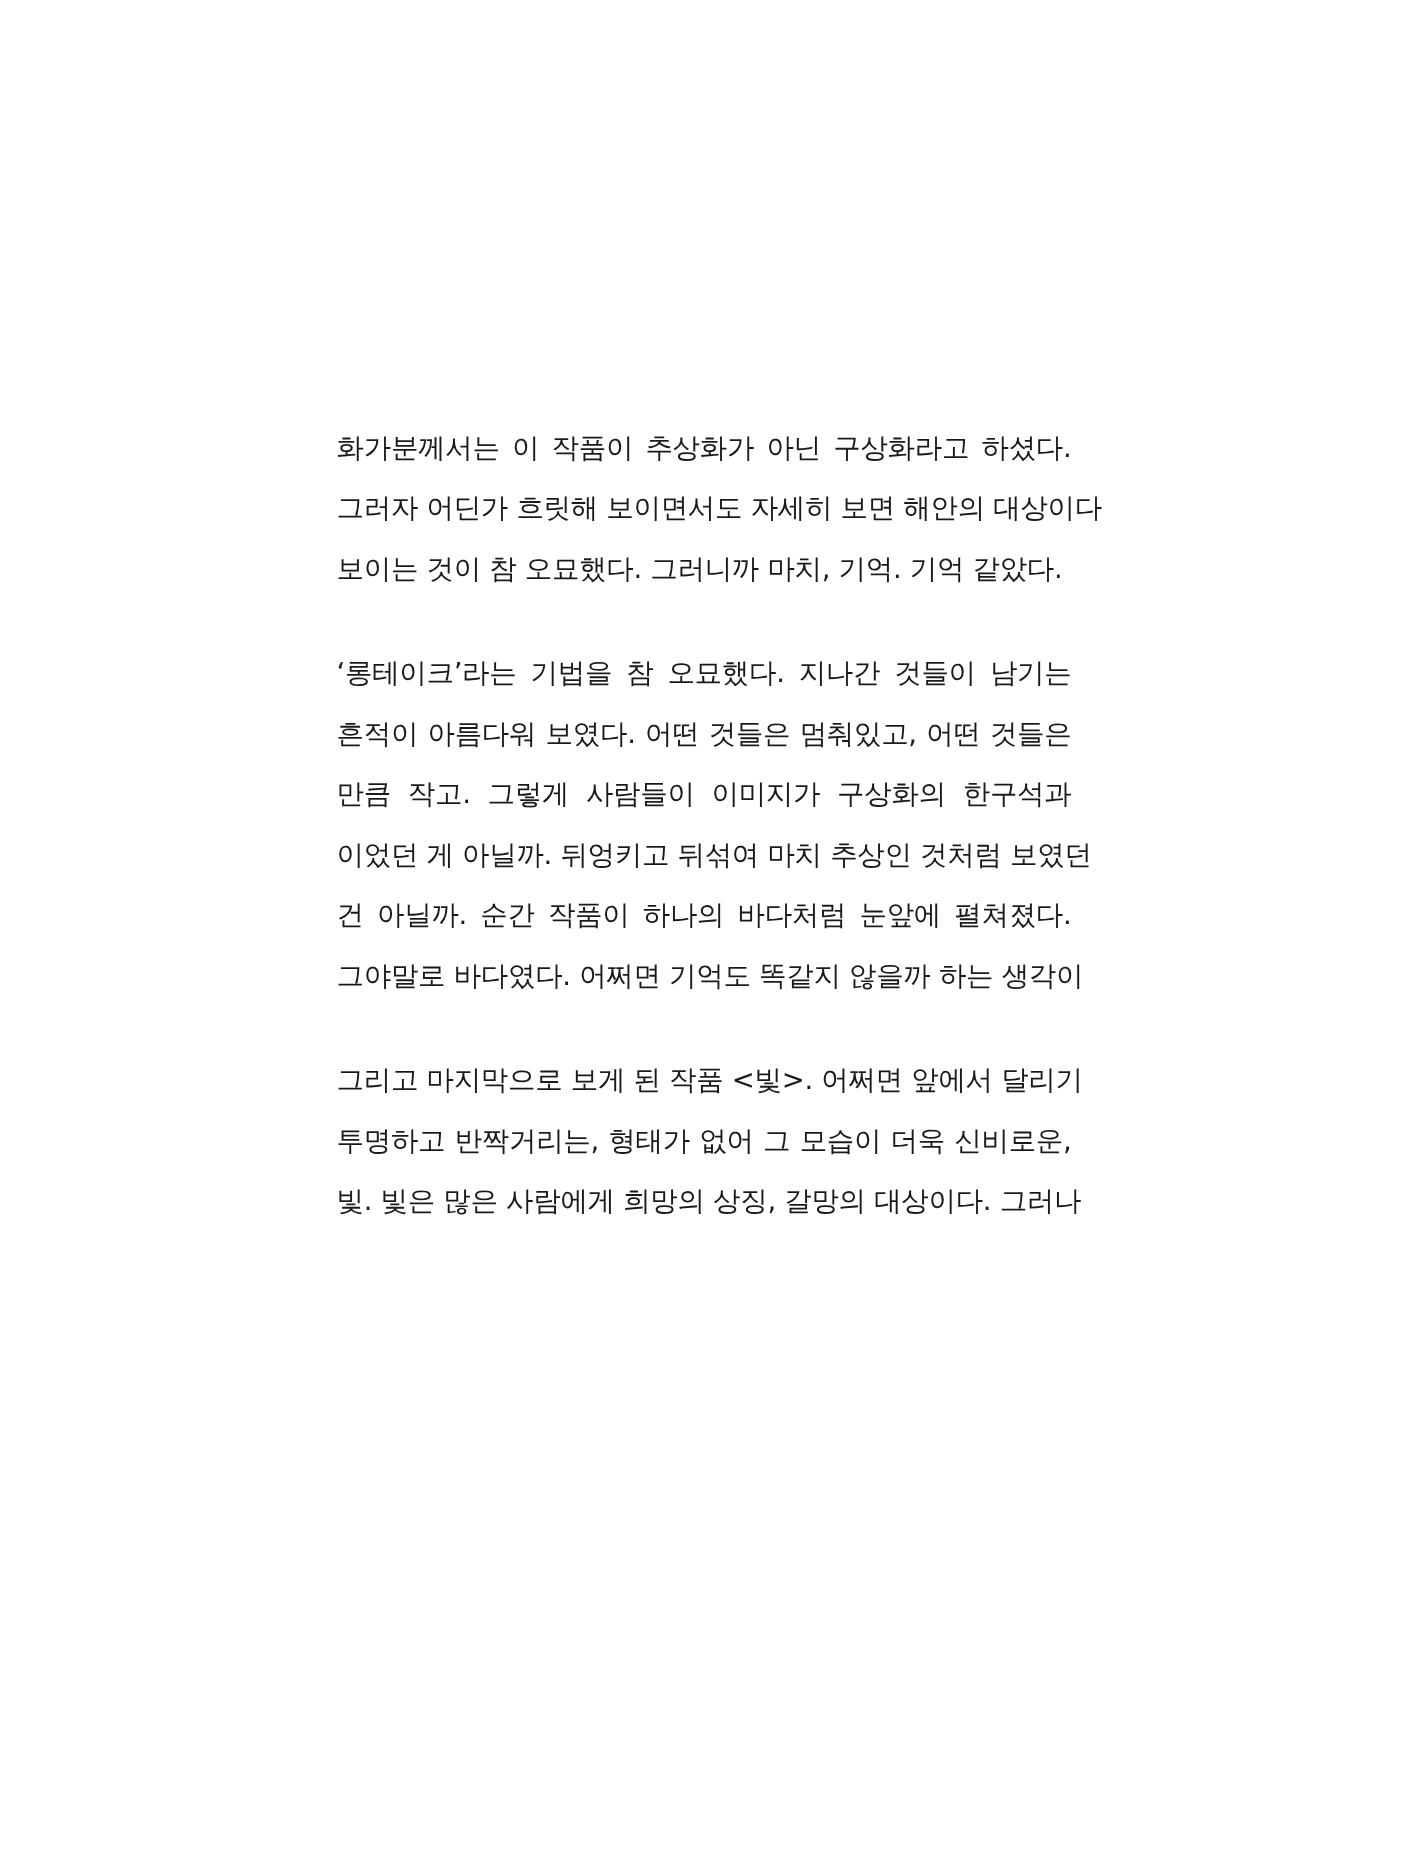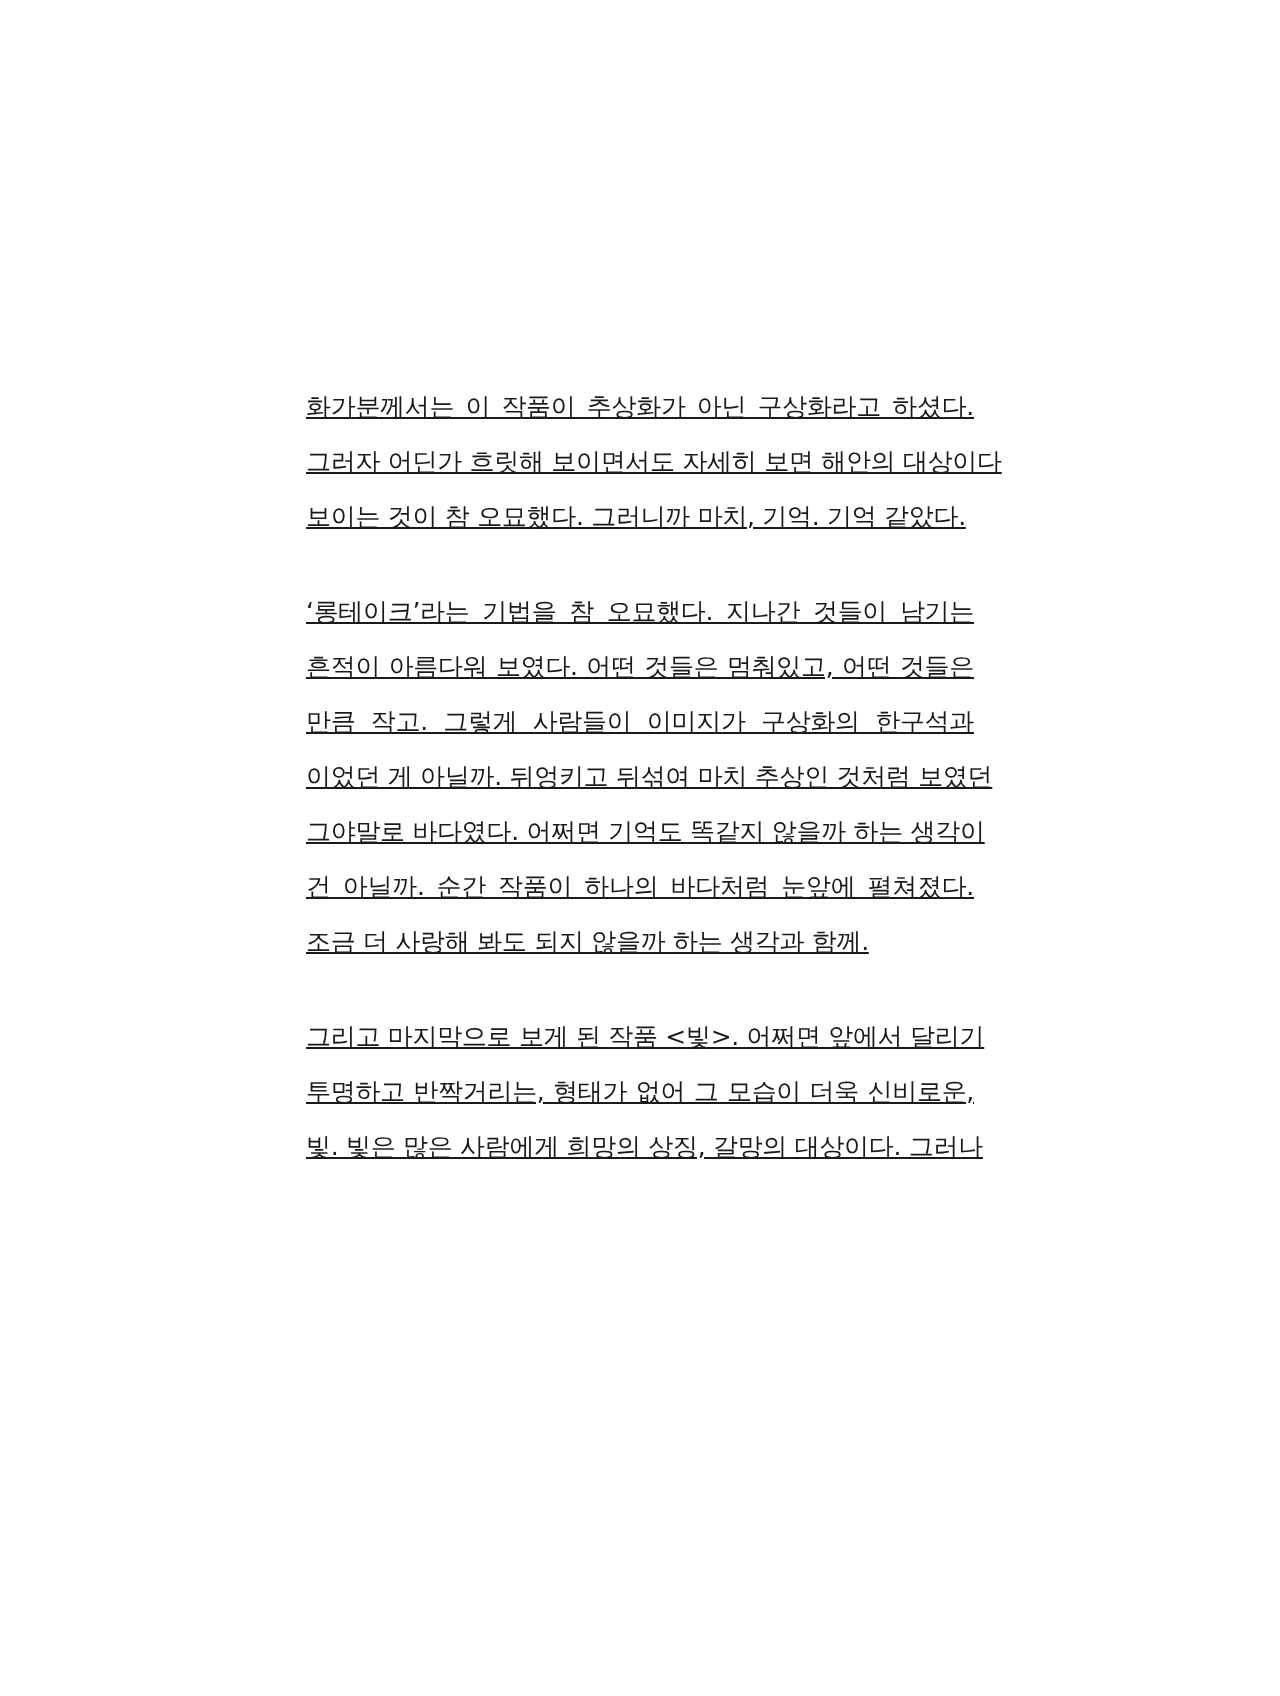--- a/index.html
+++ b/index.html
@@ -23,21 +23,20 @@
     background: #ffffff;
   }
   .text-block {
     position: absolute;
     left: 306px;
     top: 379px;
     width: 668px;
   }
   .paragraph {
     margin: 0 0 40px 0;
-    text-decoration: underline;
   }
   .line {
     display: block;
     white-space: nowrap;
     font-size: 25px;
     line-height: 55px;
     height: 55px;
     letter-spacing: -0.3px;
     text-align: justify;
     text-align-last: justify;
@@ -56,23 +55,22 @@
       <span class="line">화가분께서는 이 작품이 추상화가 아닌 구상화라고 하셨다.</span>
       <span class="line">그러자 어딘가 흐릿해 보이면서도 자세히 보면 해안의 대상이다</span>
       <span class="line last">보이는 것이 참 오묘했다. 그러니까 마치, 기억. 기억 같았다.</span>
     </p>
 
     <p class="paragraph">
       <span class="line">‘롱테이크’라는 기법을 참 오묘했다. 지나간 것들이 남기는</span>
       <span class="line">흔적이 아름다워 보였다. 어떤 것들은 멈춰있고, 어떤 것들은</span>
       <span class="line">만큼 작고. 그렇게 사람들이 이미지가 구상화의 한구석과</span>
       <span class="line">이었던 게 아닐까. 뒤엉키고 뒤섞여 마치 추상인 것처럼 보였던</span>
+      <span class="line">건 아닐까. 순간 작품이 하나의 바다처럼 눈앞에 펼쳐졌다.</span>
       <span class="line">그야말로 바다였다. 어쩌면 기억도 똑같지 않을까 하는 생각이</span>
-      <span class="line">건 아닐까. 순간 작품이 하나의 바다처럼 눈앞에 펼쳐졌다.</span>
-      <span class="line last">조금 더 사랑해 봐도 되지 않을까 하는 생각과 함께.</span>
     </p>
 
     <p class="paragraph">
       <span class="line">그리고 마지막으로 보게 된 작품 &lt;빛&gt;. 어쩌면 앞에서 달리기</span>
       <span class="line">투명하고 반짝거리는, 형태가 없어 그 모습이 더욱 신비로운,</span>
       <span class="line">빛. 빛은 많은 사람에게 희망의 상징, 갈망의 대상이다. 그러나</span>
     </p>
 
   </div>
 </div>

